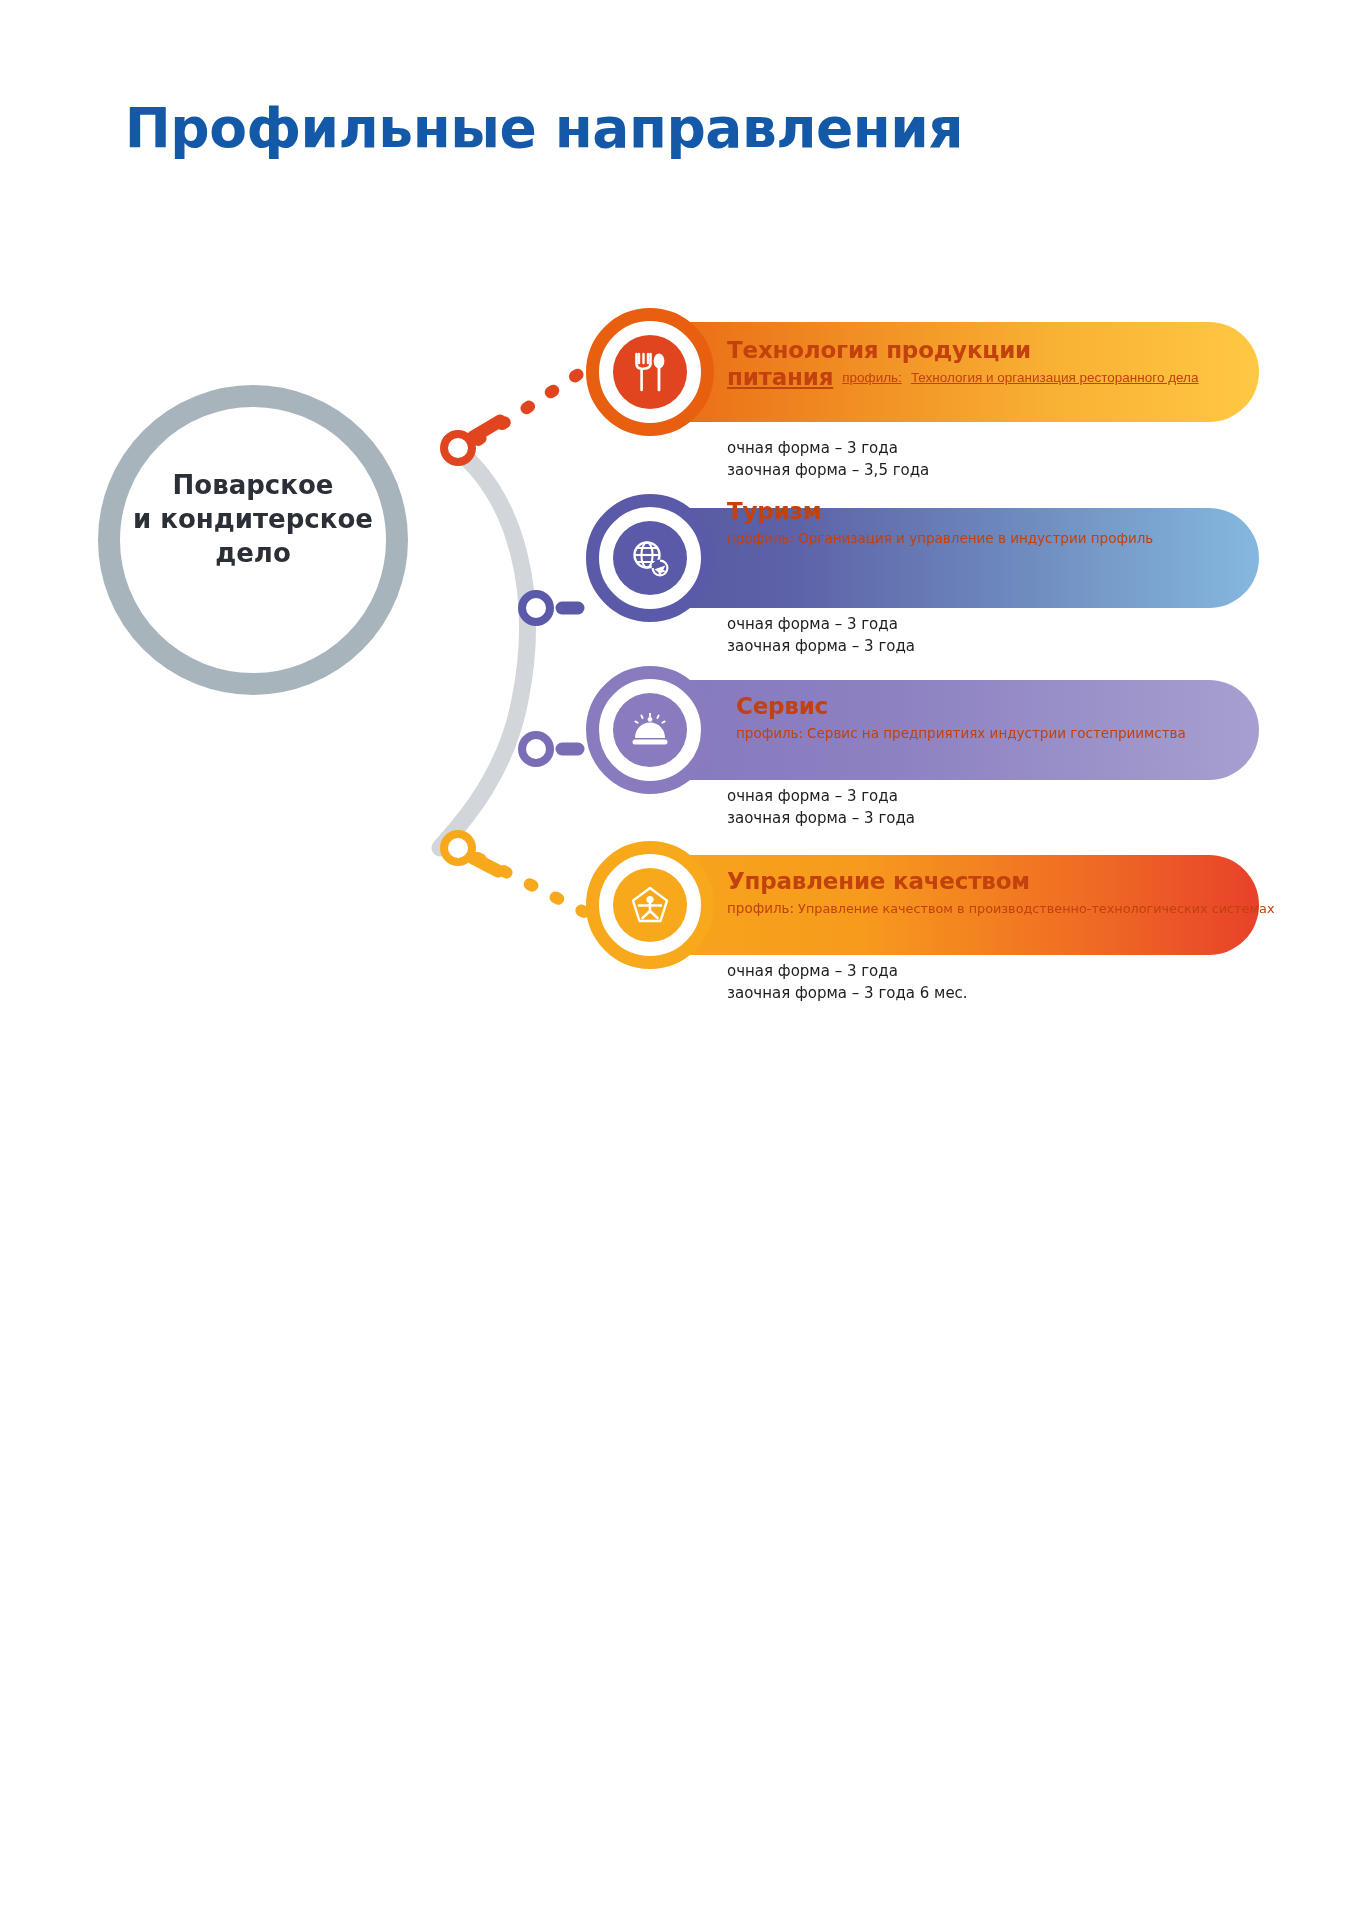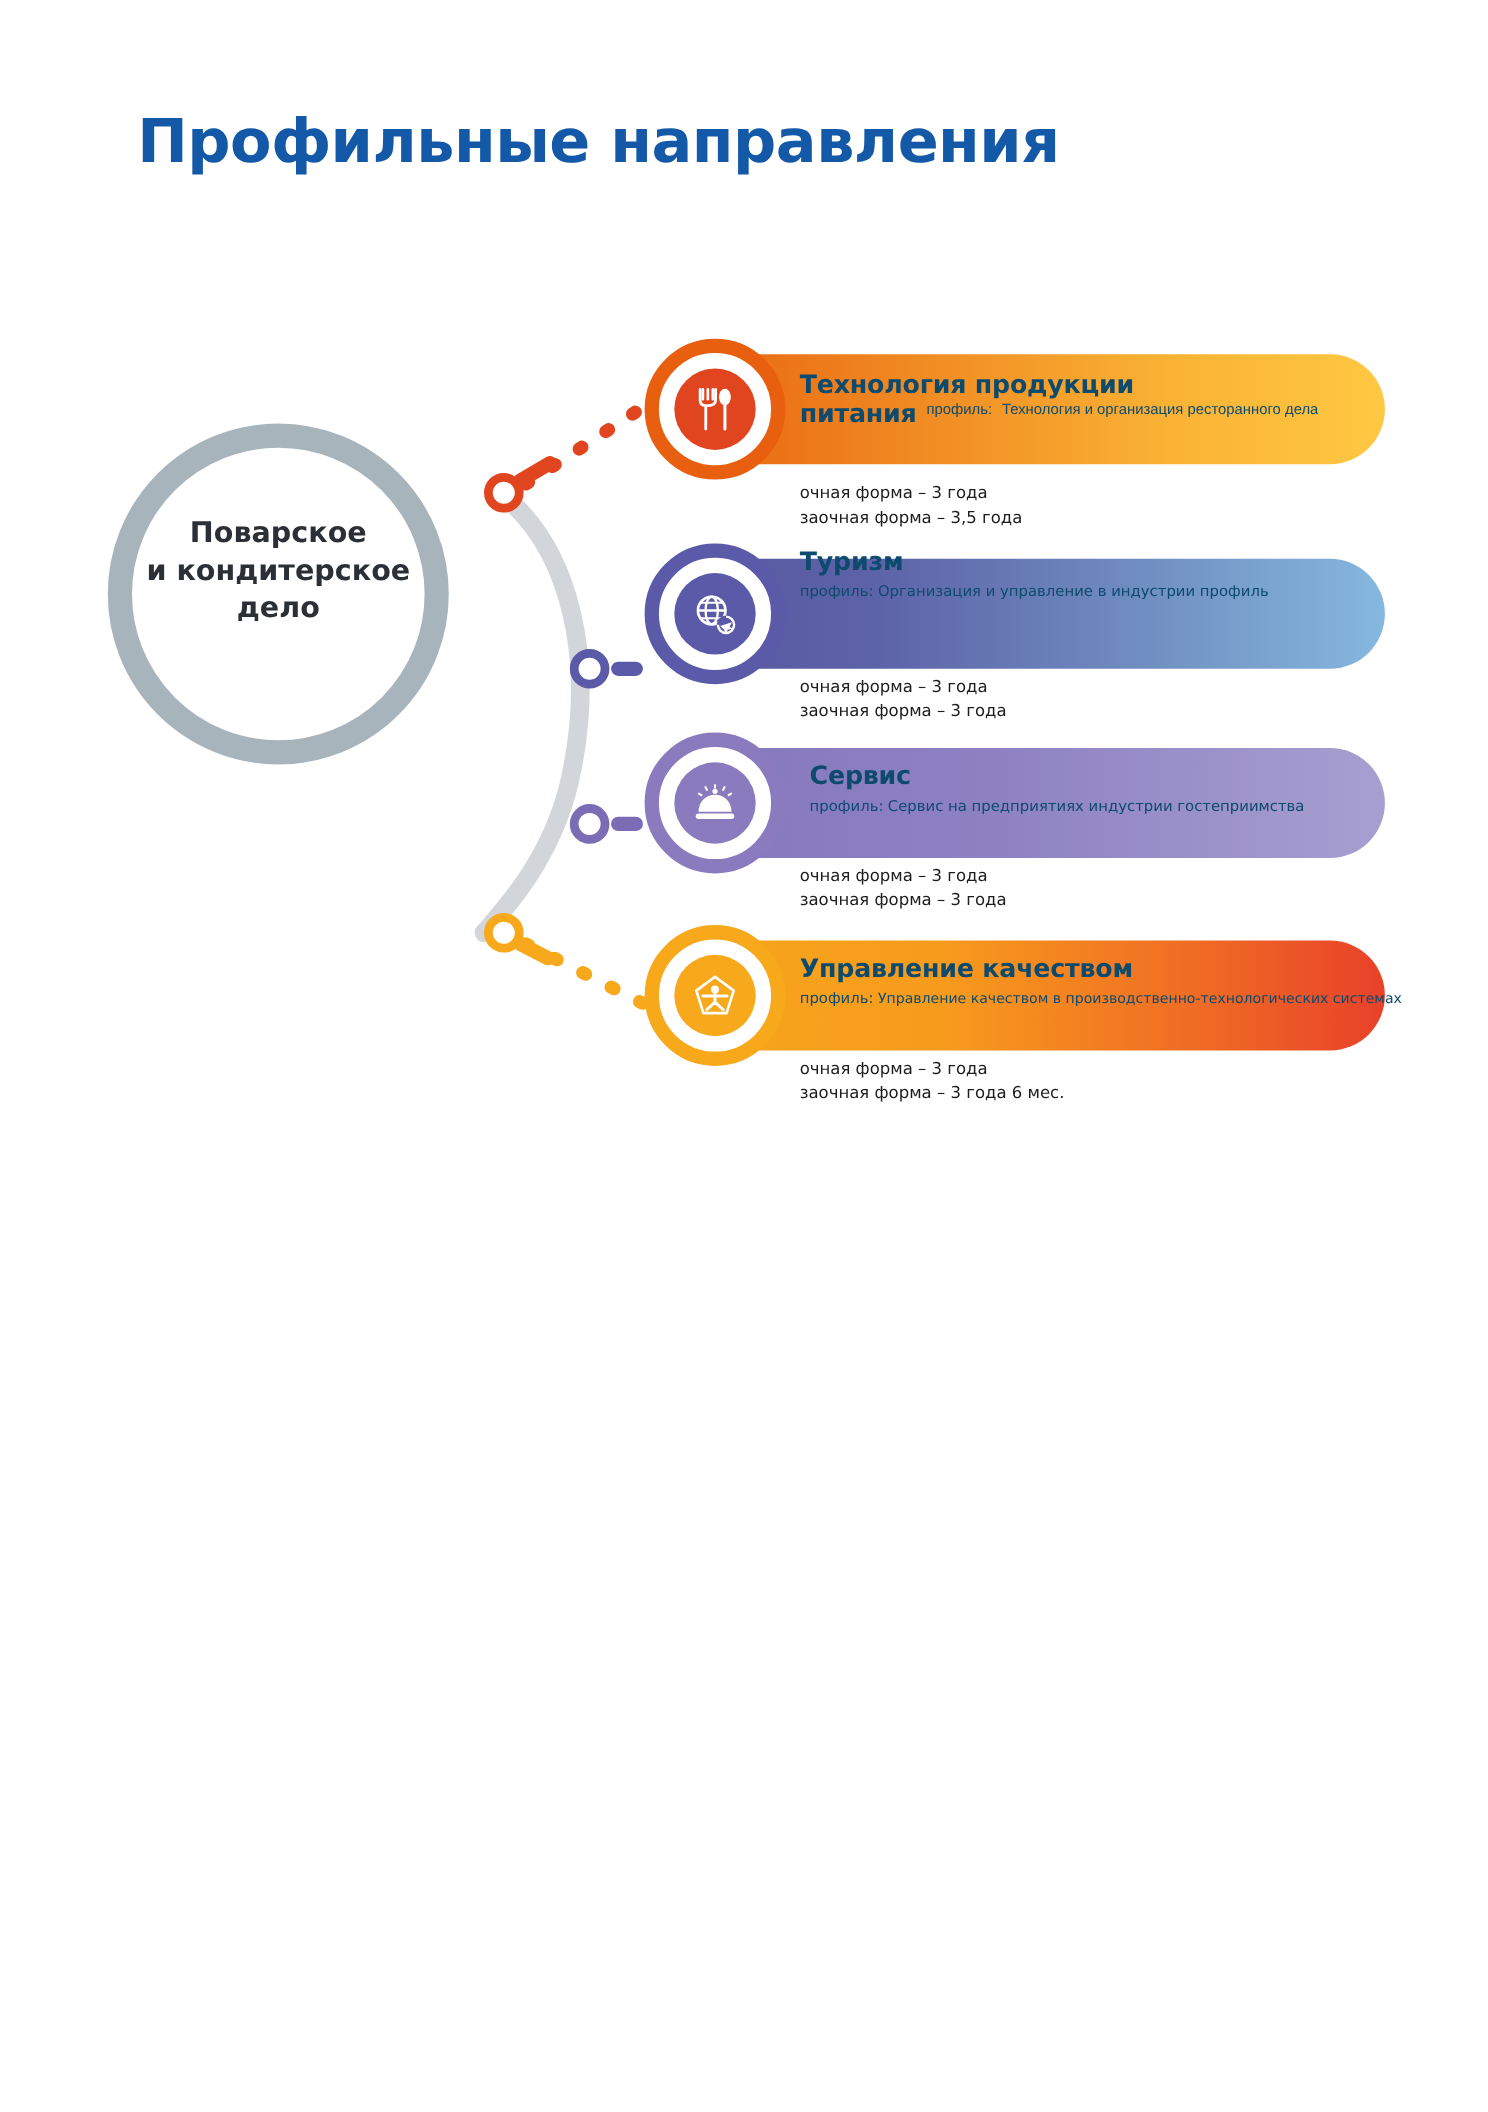--- a/index.html
+++ b/index.html
@@ -65,21 +65,21 @@
     box-sizing:border-box;
     background:#ffffff;
     display:flex;align-items:center;justify-content:center;
   }
   .badge-inner{
     width:70px;height:70px;border-radius:50%;
     display:flex;align-items:center;justify-content:center;
   }
   .card-text{
     position:absolute;
-    color:#0c4a6e;
+    color:#c2410c;
   }
   .card-title{
     font-size:23px;
     font-weight:700;
     line-height:27px;
     font-family:"DejaVu Sans","Liberation Sans",sans-serif;
     letter-spacing:-0.2px;
   }
   .card-prof{
     font-size:13.5px;
@@ -150,21 +150,21 @@
           <path d="M17.5 2 L17.5 12 C17.5 15 14.6 16.5 10.6 16.8" stroke="#ffffff" stroke-width="2.6" fill="none" stroke-linecap="round"></path>
 
           <ellipse cx="26" cy="9" rx="5.4" ry="7.6" fill="#ffffff"></ellipse>
           <path d="M26 16 L26 38" stroke="#ffffff" stroke-width="2.8" stroke-linecap="round"></path>
         </svg>
       </div>
     </div>
 
     <div class="card-text" style="left:727px;top:337px;width:530px;">
       <div class="card-title">Технология продукции</div>
-      <div style="display:flex;align-items:flex-start;gap:9px;">
+      <div style="display:flex;align-items:center;gap:9px;text-decoration:underline;">
         <span class="card-title">питания</span>
         <span class="inline-prof">профиль:</span>
         <span class="inline-prof">Технология и организация ресторанного дела</span>
       </div>
     </div>
 
     <div class="dur" style="left:727px;top:437px;">
       <div>очная форма – 3 года</div>
       <div>заочная форма – 3,5 года</div>
     </div>

